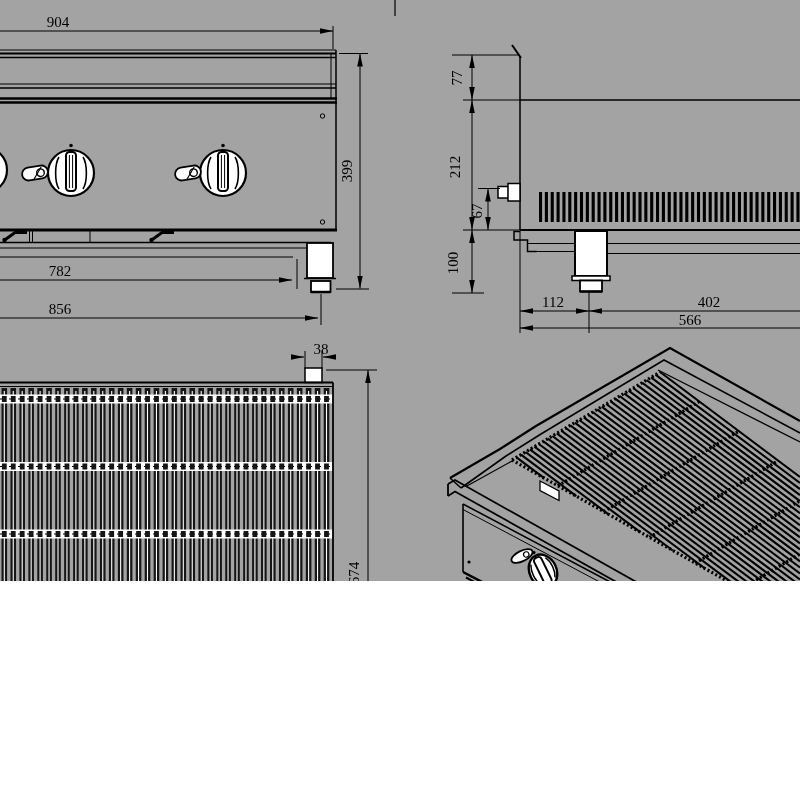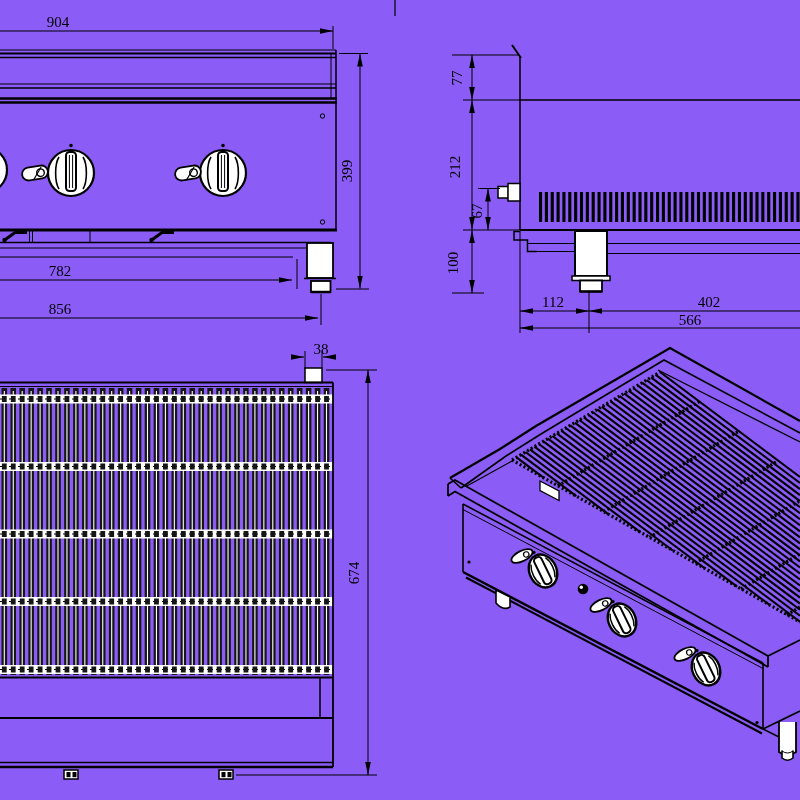--- a/index.html
+++ b/index.html
@@ -1,16 +1,16 @@
 <!DOCTYPE html>
 <html><head>
 <meta charset="utf-8">
 <style>
   html,body{margin:0;padding:0;background:#fff;}
-  #stage{position:relative;width:800px;height:800px;background:#8b5cf6;overflow:hidden;}
+  #stage{position:relative;width:800px;height:581px;background:#a3a3a3;overflow:hidden;}
   svg{display:block;}
   svg text{font-family:"Liberation Serif","DejaVu Serif",serif;font-size:15px;fill:#000;}
   .ln{stroke:#000;fill:none;stroke-width:1;}
   .w12{stroke-width:1.2}.w13{stroke-width:1.3}.w15{stroke-width:1.5}.w16{stroke-width:1.6}
   .w18{stroke-width:1.8}.w2{stroke-width:2}.w22{stroke-width:2.2}.w24{stroke-width:2.4}
   .w25{stroke-width:2.5}.w28{stroke-width:2.8}.w3{stroke-width:3}
   .dim{stroke:#000;stroke-width:1;fill:none;}
   .fw{fill:#fff;}
 </style>
 </head>

